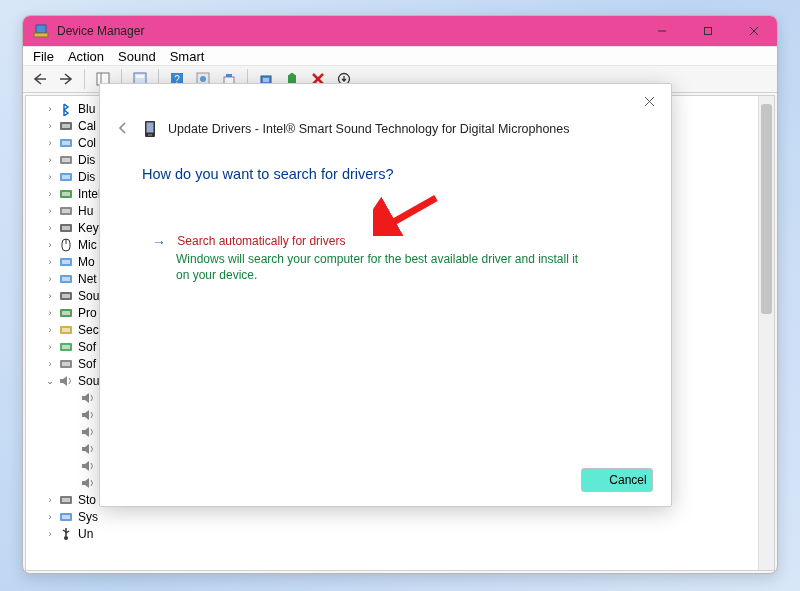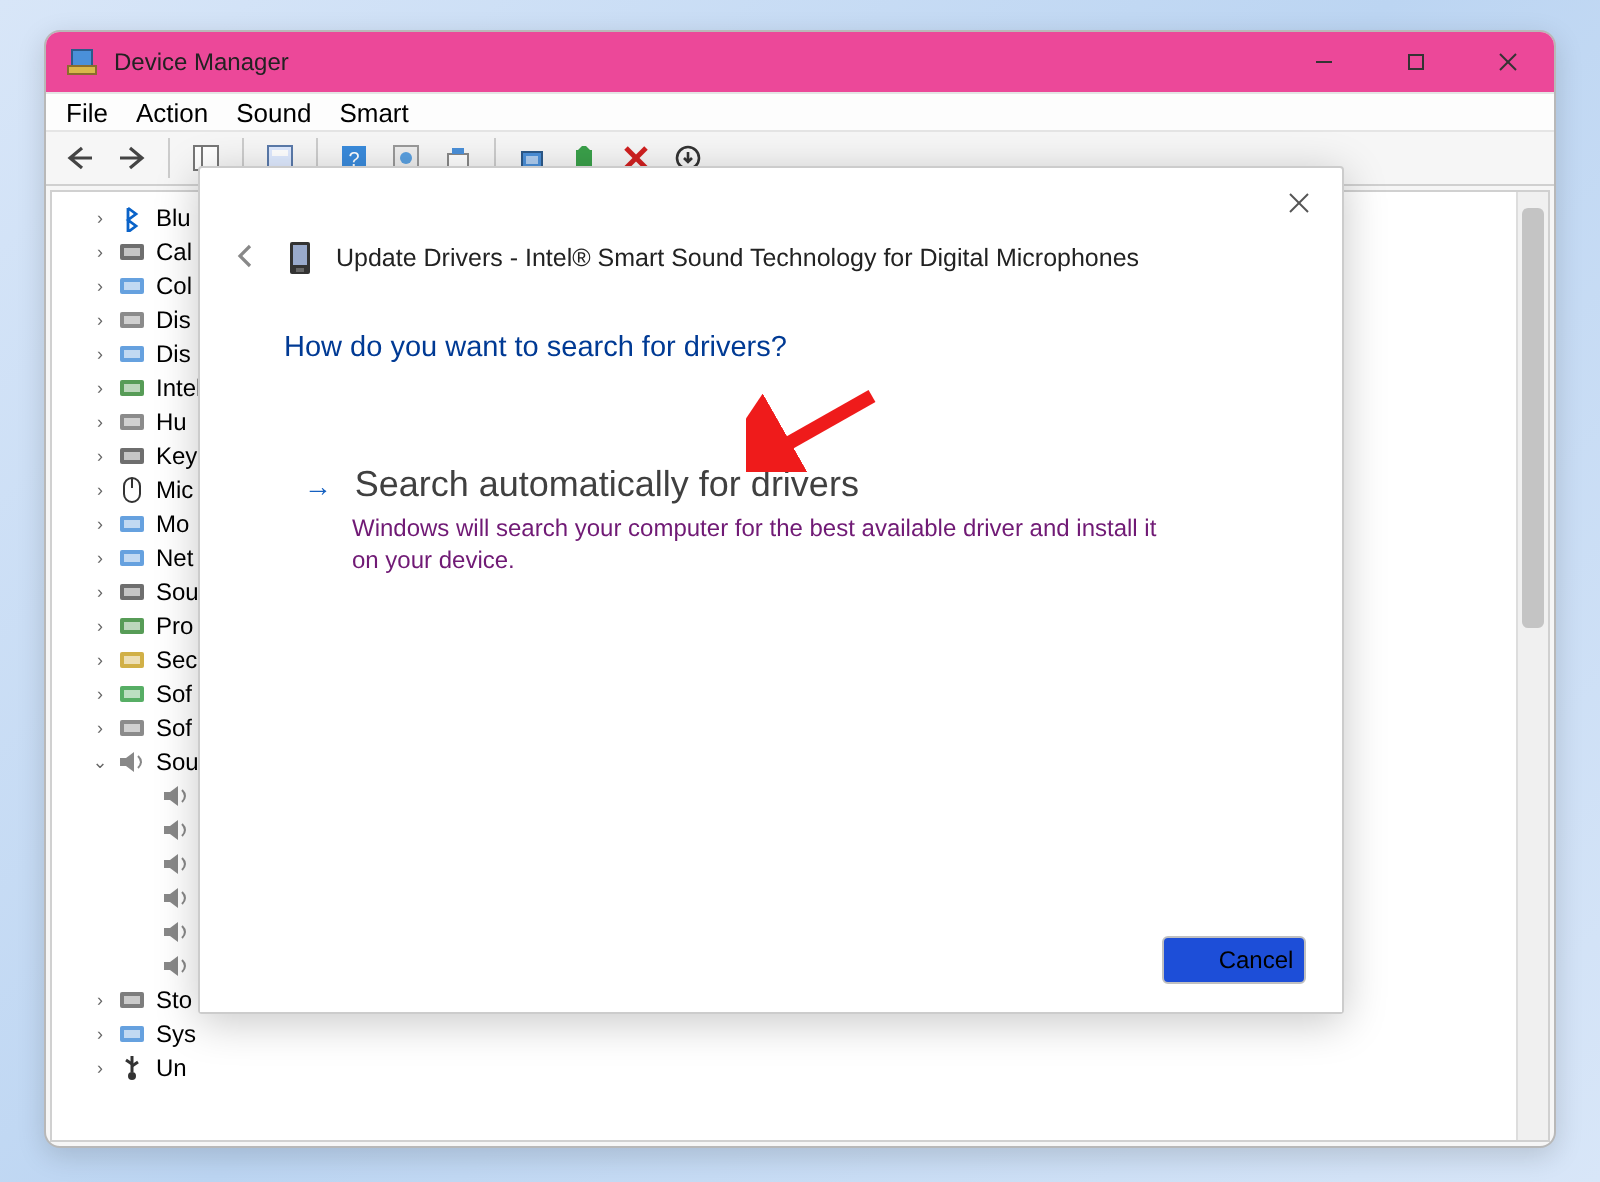--- a/index.html
+++ b/index.html
@@ -137,39 +137,39 @@
   }
   .option {
     display: block;
     padding: 10px 28px 10px 10px;
     max-width: 480px;
     cursor: pointer;
     position: relative;
   }
   .option + .option { margin-top: 34px; }
   .opt-arrow { color: #1560c0; margin-right: 8px; font-size: 14px; }
-  .opt-title { color: #404040; font-size: 18px; display: inline; }
+  .opt-title { color: #b91c1c; font-size: 12px; display: inline; }
   .opt-desc {
-    display: block; color: #701a75; font-size: 12px;
+    display: block; color: #15803d; font-size: 12px;
     margin-left: 24px; margin-top: 3px;
     line-height: 1.35;
     max-width: 420px;
   }
   .dlg-bottom {
     margin-top: auto;
     height: 52px;
     display: flex; align-items: center; justify-content: flex-end;
     padding-right: 18px;
     background: #fff;
   }
   .btn-cancel {
     min-width: 72px; height: 24px;
     border: 1px solid #c0c0c0;
     border-radius: 3px;
-    background: #1d4ed8;
+    background: #5eead4;
     font-size: 12px;
     display: flex; align-items: center; justify-content: center; padding-left: 22px;
   }
   
   .red-arrow {
     position: absolute;
     left: 373px; top: 192px;
     width: 70px; height: 44px;
     pointer-events: none;
   }

